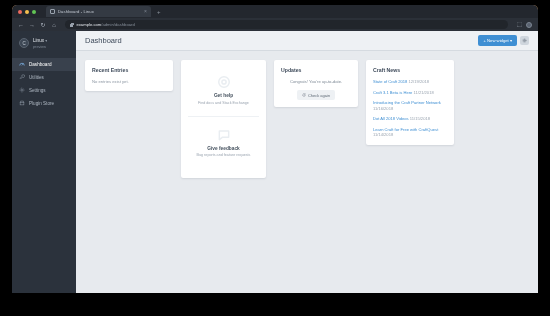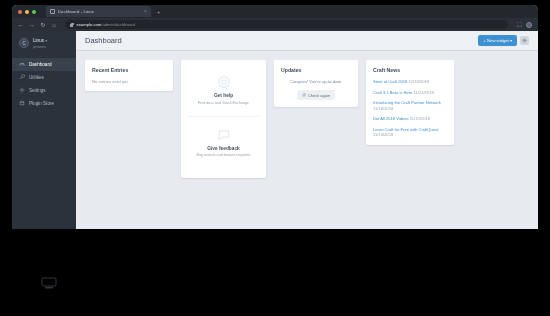--- a/index.html
+++ b/index.html
@@ -8,21 +8,21 @@
     background: #000;
     font-family: "Liberation Sans", sans-serif;
     overflow: hidden;
   }
   #screen { position: relative; width: 550px; height: 316px; background: #000; }
 
   
   .browser {
     position: absolute;
     left: 12px; top: 5px;
-    width: 526px; height: 224px;
+    width: 526px; height: 288px;
     background: #fdba74;
     border-radius: 5px 5px 0 0;
     overflow: hidden;
     box-shadow: 0 2px 10px rgba(0,0,0,.6);
   }
 
   
   .tabstrip {
     height: 13px; background: #23272e;
     display: flex; align-items: center;

